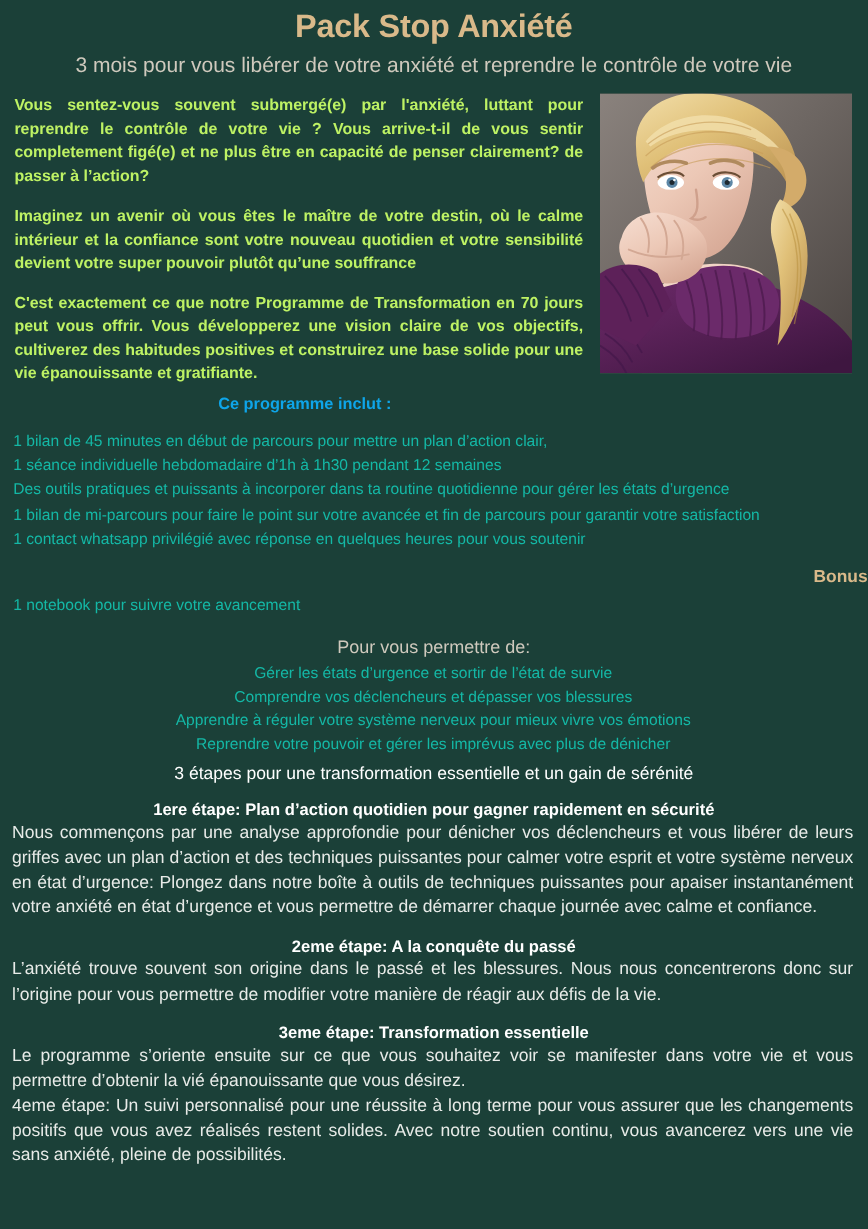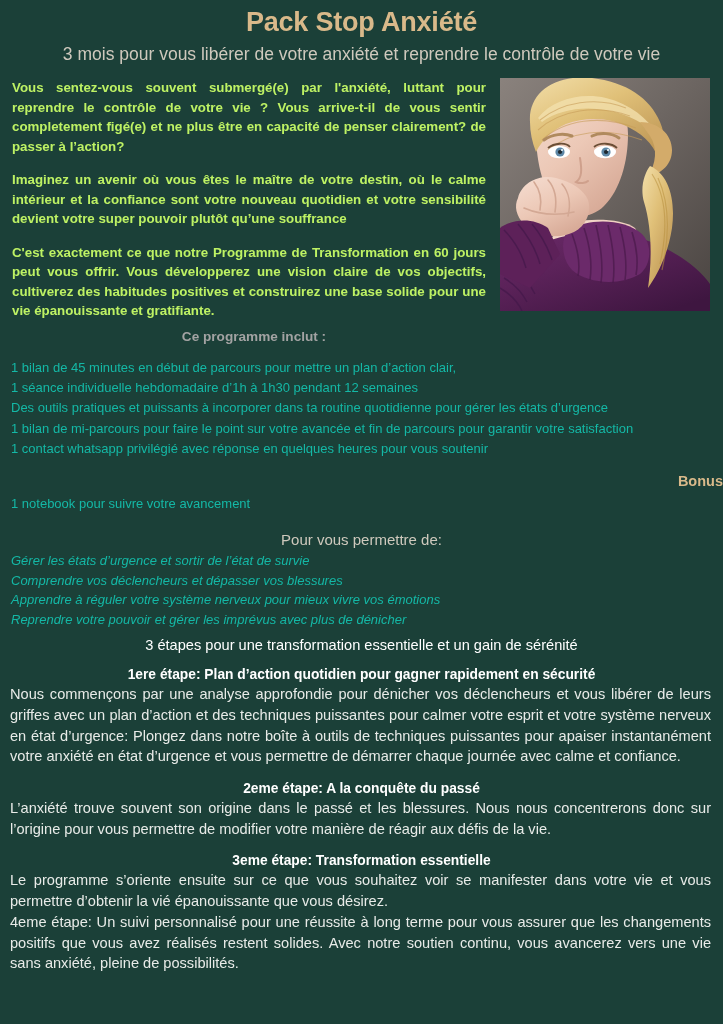--- a/index.html
+++ b/index.html
@@ -68,21 +68,21 @@
     right: 13px;
     top: 0;
     width: 210px;
     height: 233px;
     overflow: hidden;
     background: #6b6460;
   }
   .photo svg { display: block; width: 100%; height: 100%; }
 
   .includes-heading {
-    color: #a3a3a3;
+    color: #0ea5e9;
     font-size: 13.6px;
     font-weight: bold;
     text-align: center;
     margin: 7px 0 0 0;
     padding-right: 215px;
     line-height: 1.3;
   }
 
   
   .list-block {
@@ -108,23 +108,22 @@
     color: #cfc9bd;
     font-size: 15px;
     text-align: center;
     margin: 18px 0 4px 0;
   }
 
   .benefits {
     padding: 0 12px 0 11px;
   }
   .benefits .list-line {
-    text-align: left;
+    text-align: center;
     margin-bottom: 1px;
-    font-style: italic;
   }
 
   .steps-title {
     color: #ffffff;
     font-size: 14.6px;
     font-weight: normal;
     text-align: center;
     margin: 8px 0 0 0;
   }
 
@@ -160,21 +159,21 @@
 
 <div class="page">
 
   <h1 class="title">Pack Stop Anxiété</h1>
   <h2 class="subtitle">3 mois pour vous libérer de votre anxiété et reprendre le contrôle de votre vie</h2>
 
   <div class="hero">
     <div class="hero-text">
       <p>Vous sentez-vous souvent submergé(e) par l'anxiété, luttant pour reprendre le contrôle de votre vie ? Vous arrive-t-il de vous sentir completement figé(e) et ne plus être en capacité de penser clairement? de passer à l’action?</p>
       <p>Imaginez un avenir où vous êtes le maître de votre destin, où le calme intérieur et la confiance sont votre nouveau quotidien et votre sensibilité devient votre super pouvoir plutôt qu’une souffrance</p>
-      <p>C'est exactement ce que notre Programme de Transformation en 60 jours peut vous offrir.   Vous développerez une vision claire de vos objectifs, cultiverez des habitudes positives et construirez une base solide pour une vie épanouissante et gratifiante.</p>
+      <p>C'est exactement ce que notre Programme de Transformation en 70 jours peut vous offrir.   Vous développerez une vision claire de vos objectifs, cultiverez des habitudes positives et construirez une base solide pour une vie épanouissante et gratifiante.</p>
     </div>
 
     <div class="photo">
       <svg viewBox="0 0 210 233" preserveAspectRatio="xMidYMid slice" aria-hidden="true">
         <defs>
           <linearGradient id="bgGrad" x1="0" y1="0" x2="1" y2="1">
             <stop offset="0%" stop-color="#8a827d"></stop>
             <stop offset="45%" stop-color="#6e6763"></stop>
             <stop offset="100%" stop-color="#4a4441"></stop>
           </linearGradient>

